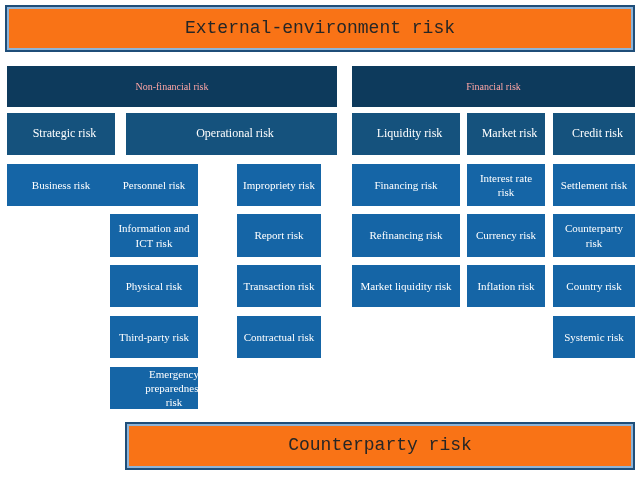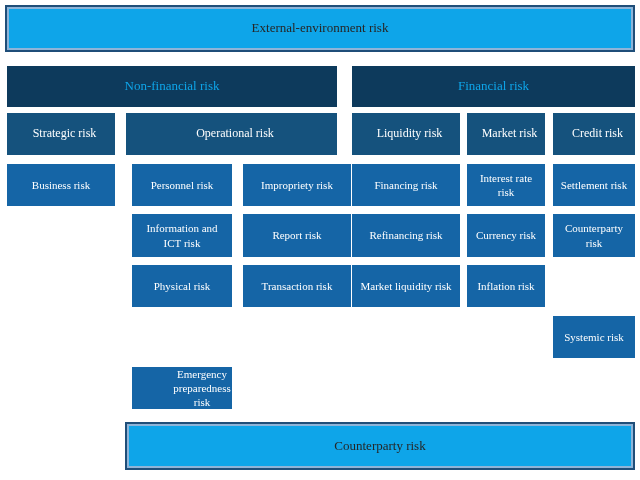--- a/index.html
+++ b/index.html
@@ -14,41 +14,42 @@
   .b {
     position: absolute;
     box-sizing: border-box;
     display: flex;
     align-items: center;
     justify-content: center;
     text-align: center;
     padding: 2px 5px;
     line-height: 1.3;
   }
-  .lvl1 { background: #0d3a5c; color: #0ea5e9; font-size: 13px; }
+  .lvl1 { background: #0d3a5c; color: #fca5a5; font-size: 10px; }
   .lvl2 { background: #15527d; color: #ffffff; font-size: 12px; padding-left: 12px; }
   .lvl3 { background: #1565a6; color: #ffffff; font-size: 11px; }
   .obox {
-    background: #0ea5e9;
+    background: #f97316;
     border: 2px solid #1f4e79;
     box-shadow: inset 0 0 0 2px #8eb4d8;
     color: #262626;
-    font-size: 13px;
+    font-size: 18px;
+    font-family: Liberation Mono, monospace;
   }
 
   
   .pos-top    { left: 5px;   top: 5px;   width: 630px; height: 47px; }
   .pos-nfh    { left: 7px;   top: 66px;  width: 330px; height: 41px; }
   .pos-fh     { left: 352px; top: 66px;  width: 283px; height: 41px; }
   .pos-op     { left: 126px; top: 113px; width: 211px; height: 42px; }
   .pos-bottom { left: 125px; top: 422px; width: 510px; height: 48px; }
 
   .colA { left: 7px;   width: 108px; }
-  .colB { left: 132px; width: 100px; }
-  .colC { left: 243px; width: 108px; }
+  .colB { left: 110px; width: 88px; }
+  .colC { left: 237px; width: 84px; }
   .colD { left: 352px; width: 108px; }
   .colE { left: 467px; width: 78px;  }
   .colF { left: 553px; width: 82px;  }
 
   .row0 { top: 113px; height: 42px; }
   .row1 { top: 164px; height: 42px; }
   .row2 { top: 214px; height: 43px; }
   .row3 { top: 265px; height: 42px; text-align: center; }
   .row4 { top: 316px; height: 42px; }
   .row5 { top: 367px; height: 42px; padding-left: 45px; }
@@ -68,33 +69,36 @@
 
   <div class="b lvl2 colD row0">Liquidity risk</div>
   <div class="b lvl2 colE row0">Market risk</div>
   <div class="b lvl2 colF row0">Credit risk</div>
 
   <div class="b lvl3 colA row1">Business risk</div>
 
   <div class="b lvl3 colB row1">Personnel risk</div>
   <div class="b lvl3 colB row2">Information and ICT risk</div>
   <div class="b lvl3 colB row3">Physical risk</div>
+  <div class="b lvl3 colB row4">Third-party risk</div>
   <div class="b lvl3 colB row5">Emergency preparedness risk</div>
 
   <div class="b lvl3 colC row1">Impropriety risk</div>
   <div class="b lvl3 colC row2">Report risk</div>
   <div class="b lvl3 colC row3">Transaction risk</div>
+  <div class="b lvl3 colC row4">Contractual risk</div>
 
   <div class="b lvl3 colD row1">Financing risk</div>
   <div class="b lvl3 colD row2">Refinancing risk</div>
   <div class="b lvl3 colD row3">Market liquidity risk</div>
 
   <div class="b lvl3 colE row1">Interest rate risk</div>
   <div class="b lvl3 colE row2">Currency risk</div>
   <div class="b lvl3 colE row3">Inflation risk</div>
 
   <div class="b lvl3 colF row1">Settlement risk</div>
   <div class="b lvl3 colF row2">Counterparty risk</div>
+  <div class="b lvl3 colF row3">Country risk</div>
   <div class="b lvl3 colF row4">Systemic risk</div>
 
   <div class="b obox pos-bottom">Counterparty risk</div>
 
 </div>
 
 </body></html>

